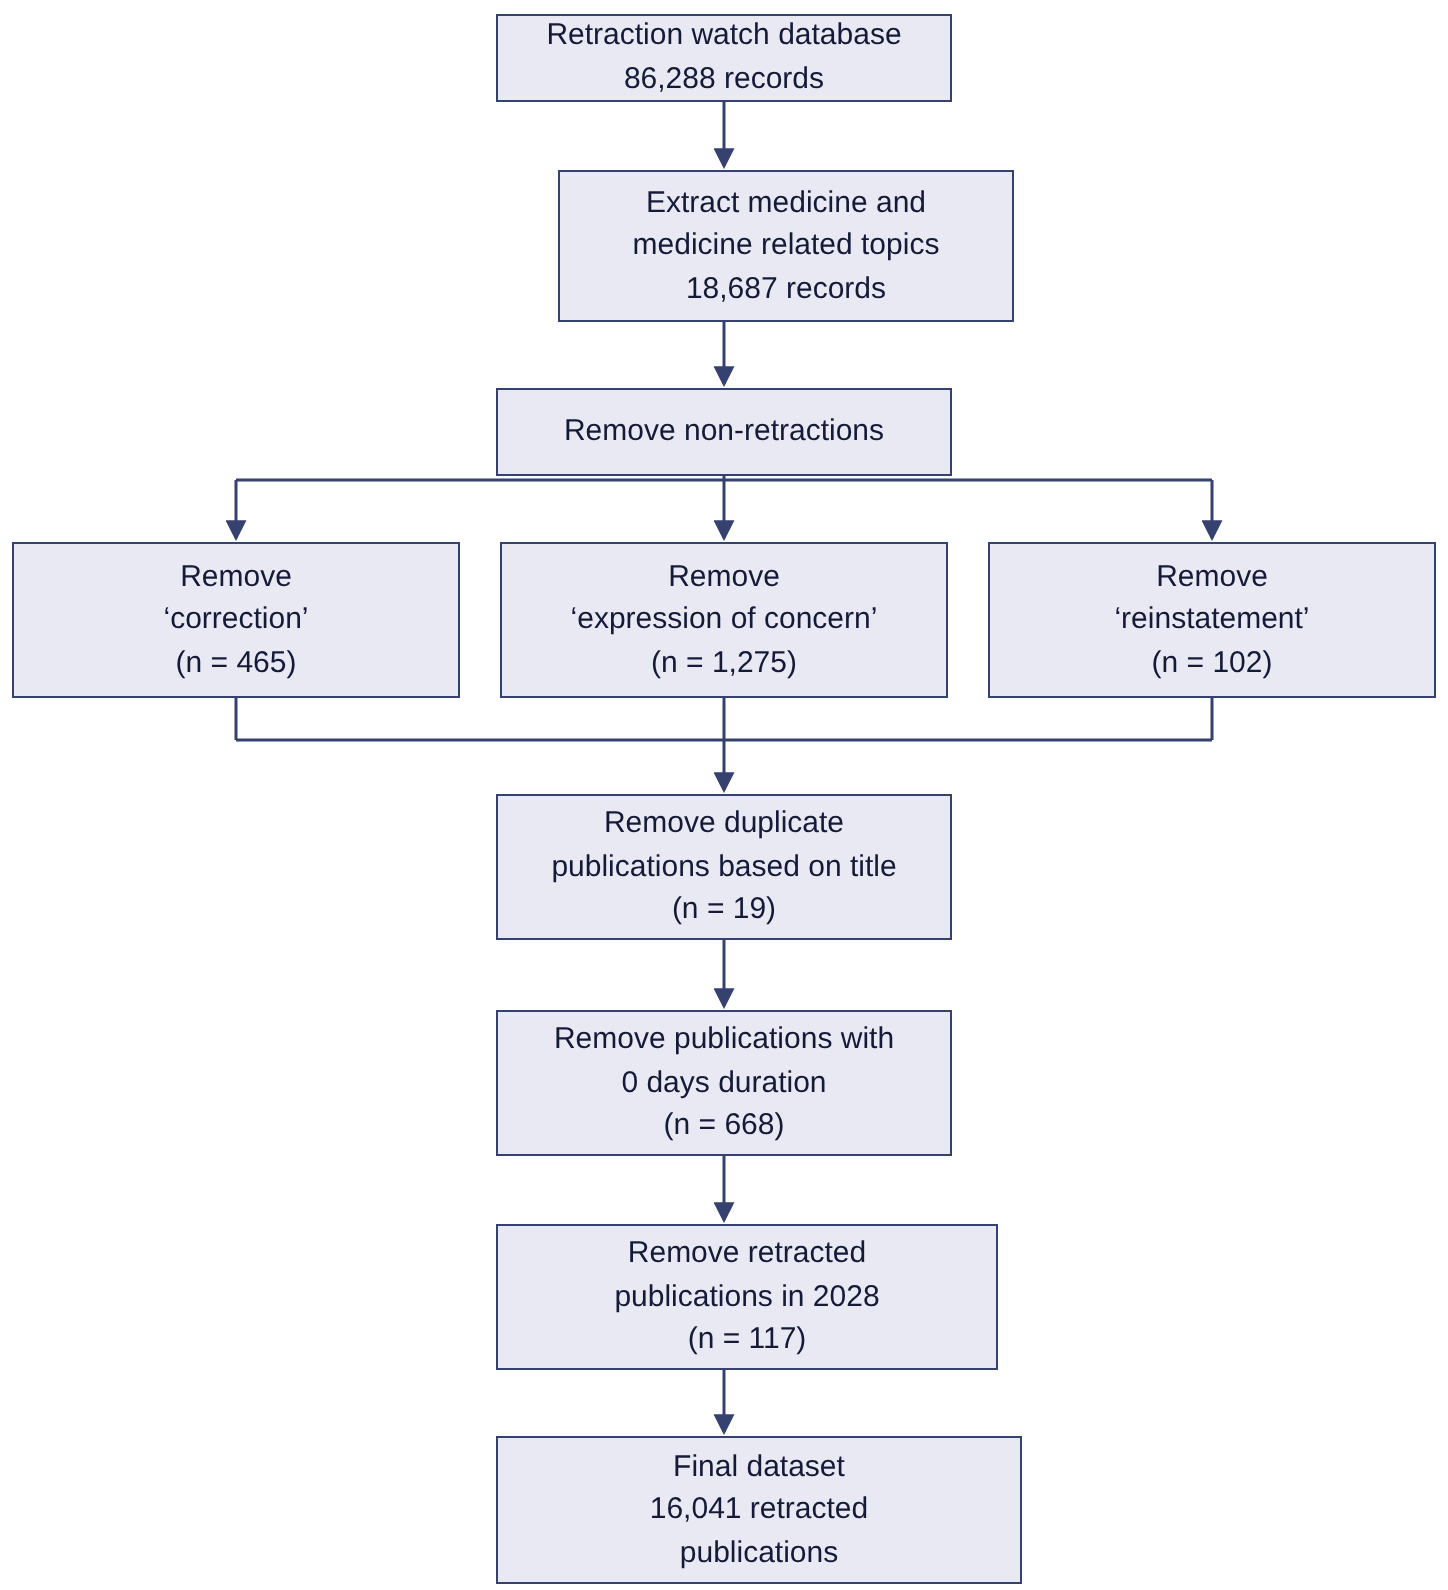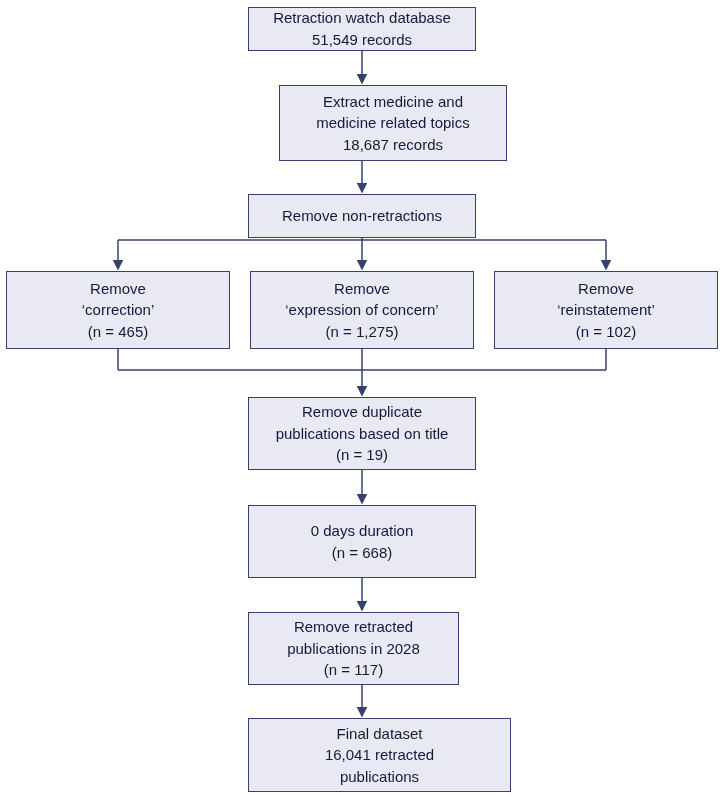--- a/index.html
+++ b/index.html
@@ -49,21 +49,21 @@
 
   
   #n-source        {left:248px; top:7px;   width:228px; height:44px;}
   #n-extract       {left:248px; top:85px;  width:228px; height:76px;margin-left:31px;}
   #n-nonretract    {left:248px; top:194px; width:228px; height:44px;}
   #n-correction    {left:6px;   top:271px; width:224px; height:78px;}
   #n-expression    {left:250px; top:271px; width:224px; height:78px;}
   #n-reinstatement {left:494px; top:271px; width:224px; height:78px;}
   #n-duplicates    {left:248px; top:397px; width:228px; height:73px;}
   #n-zerodays      {left:248px; top:505px; width:228px; height:73px;}
-  #n-year2025      {left:248px; top:612px; width:211px; height:73px;}
+  #n-year2025      {left:248px; top:612px; width:251px; height:73px;}
   #n-final         {left:248px; top:718px; width:263px; height:74px;}
 </style>
 </head>
 <body>
 
 <div class="canvas">
 
   <svg class="connectors" width="724" height="795" viewBox="0 0 724 795" xmlns="http://www.w3.org/2000/svg">
     <defs>
       <marker id="arrow" viewBox="0 0 10 10" refX="8.5" refY="5" markerWidth="7" markerHeight="7" orient="auto-start-reverse">
@@ -85,21 +85,21 @@
 
     <line x1="362" y1="470" x2="362" y2="503" marker-end="url(#arrow)"></line>
 
     <line x1="362" y1="578" x2="362" y2="610" marker-end="url(#arrow)"></line>
 
     <line x1="362" y1="685" x2="362" y2="716" marker-end="url(#arrow)"></line>
   </svg>
 
   <div class="node" id="n-source">
     <span>Retraction watch database</span>
-    <span>51,549 records</span>
+    <span>86,288 records</span>
   </div>
 
   <div class="node" id="n-extract">
     <span>Extract medicine and</span>
     <span>medicine related topics</span>
     <span>18,687 records</span>
   </div>
 
   <div class="node" id="n-nonretract">
     <span>Remove non-retractions</span>
@@ -123,20 +123,21 @@
     <span>(n = 102)</span>
   </div>
 
   <div class="node" id="n-duplicates">
     <span>Remove duplicate</span>
     <span>publications based on title</span>
     <span>(n = 19)</span>
   </div>
 
   <div class="node" id="n-zerodays">
+    <span>Remove publications with</span>
     <span>0 days duration</span>
     <span>(n = 668)</span>
   </div>
 
   <div class="node" id="n-year2025">
     <span>Remove retracted</span>
     <span>publications in 2028</span>
     <span>(n = 117)</span>
   </div>
 

